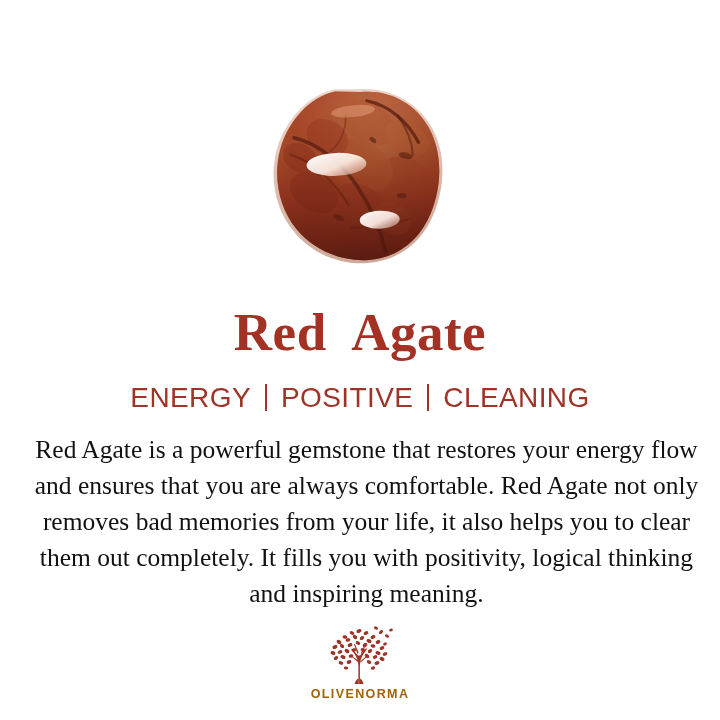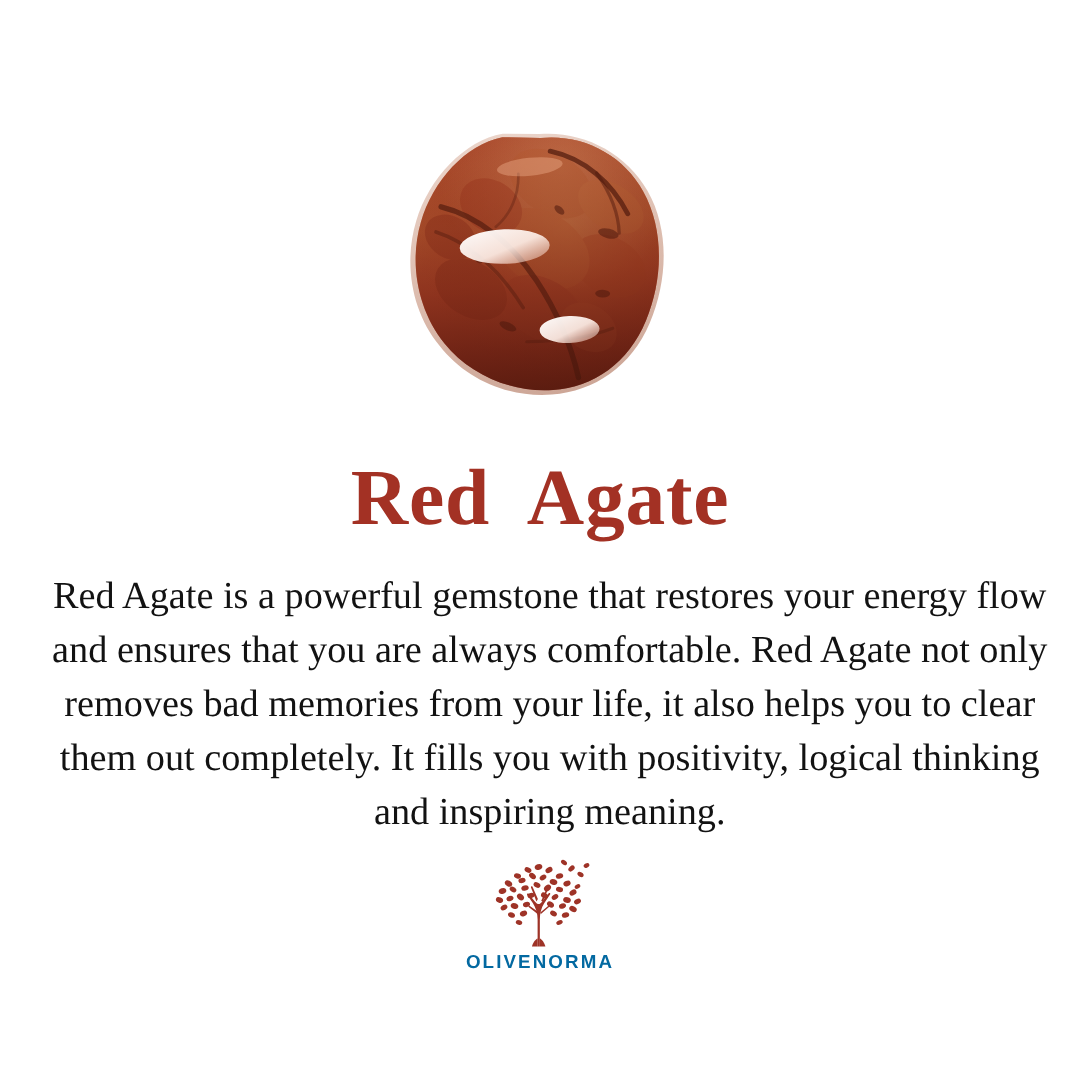--- a/index.html
+++ b/index.html
@@ -107,21 +107,21 @@
     width: 78px;
     height: 62px;
     display: block;
   }
   .logo-word {
     margin-top: 2px;
     font-family: "Liberation Sans", "DejaVu Sans", sans-serif;
     font-size: 12.5px;
     font-weight: bold;
     letter-spacing: 1.4px;
-    color: #0369a1;
+    color: #a16207;
     line-height: 1;
   }
 </style>
 </head>
 <body>
 
 <div class="card">
 
   <div class="stone-area">
     <div class="stone-wrap">
@@ -220,20 +220,27 @@
 
             <ellipse cx="60" cy="50" rx="22" ry="6" transform="rotate(-38 60 50)" fill="#f2b490" opacity="0.40"></ellipse>
           </g>
         </g>
       </svg>
     </div>
   </div>
 
   <div class="title">Red  Agate</div>
 
+  <div class="keywords">
+    <span>ENERGY</span>
+    <span class="kw-sep"></span>
+    <span>POSITIVE</span>
+    <span class="kw-sep"></span>
+    <span>CLEANING</span>
+  </div>
 
   <div class="description">Red Agate is a powerful gemstone that restores your energy flow and ensures that you are always comfortable. Red Agate not only removes bad memories from your life, it also helps you to clear them out completely. It fills you with positivity, logical thinking and inspiring meaning.</div>
 
   <div class="logo">
     <svg class="logo-mark" viewBox="0 0 78 62" xmlns="http://www.w3.org/2000/svg">
       <g fill="#9e3327">
 
         <path d="M37.4,60 L37.4,42 C37.4,38 36.2,34 34.2,31 L30.4,25.5
                  C30.0,24.9 30.9,24.3 31.4,24.9 L35.4,29.8
                  C36.3,30.9 37.2,31.6 37.6,31.6 L38.6,31.6

